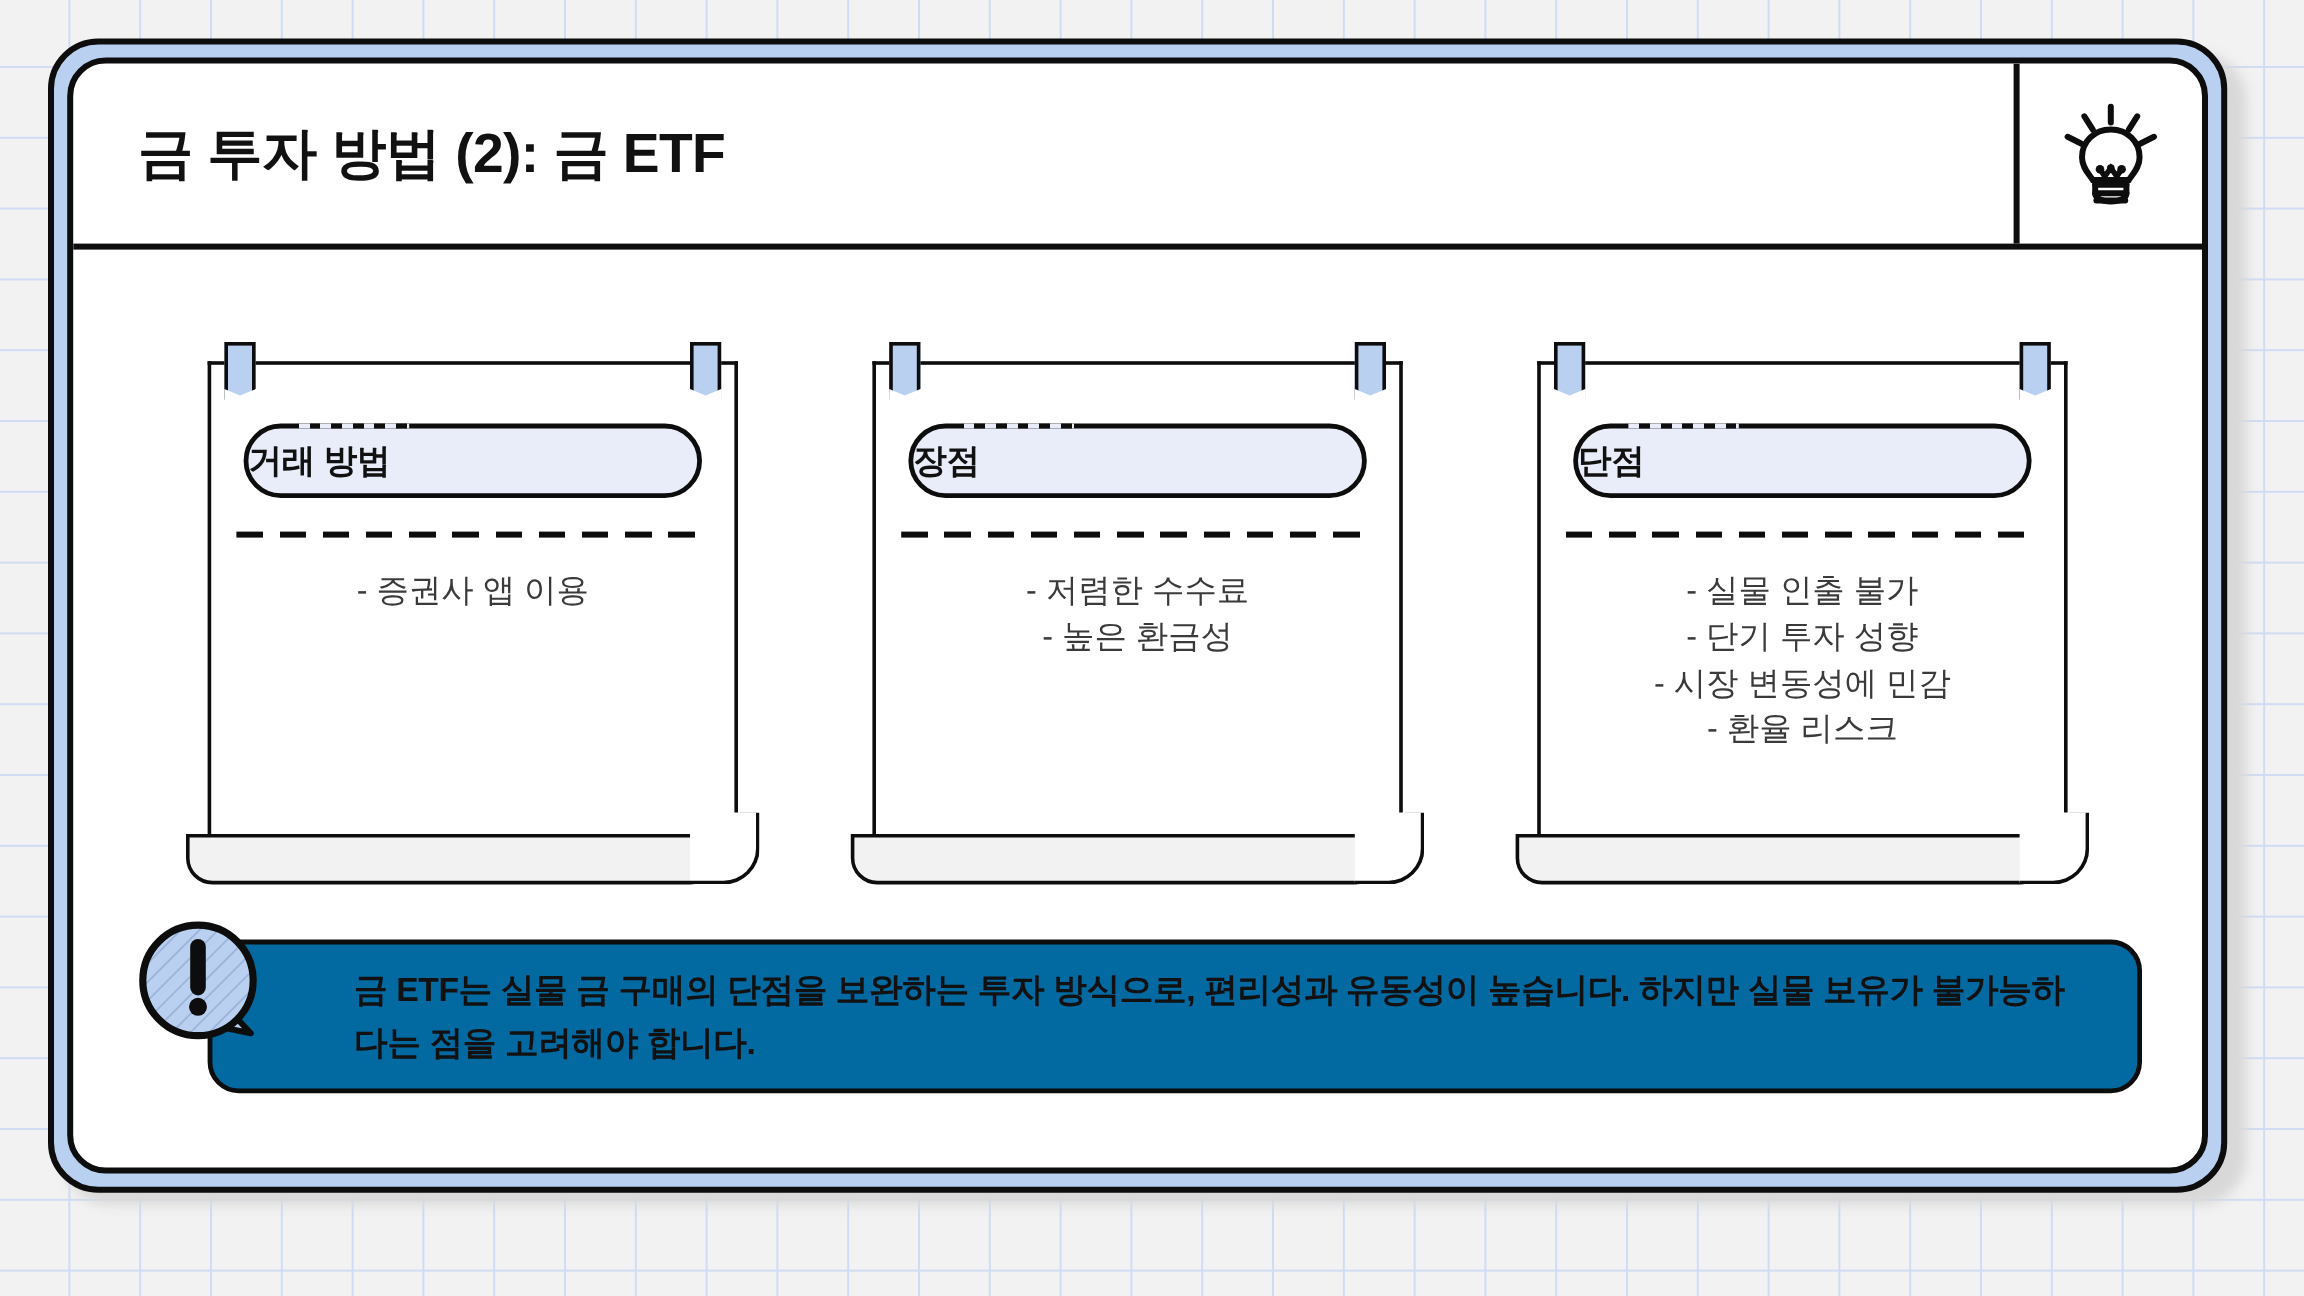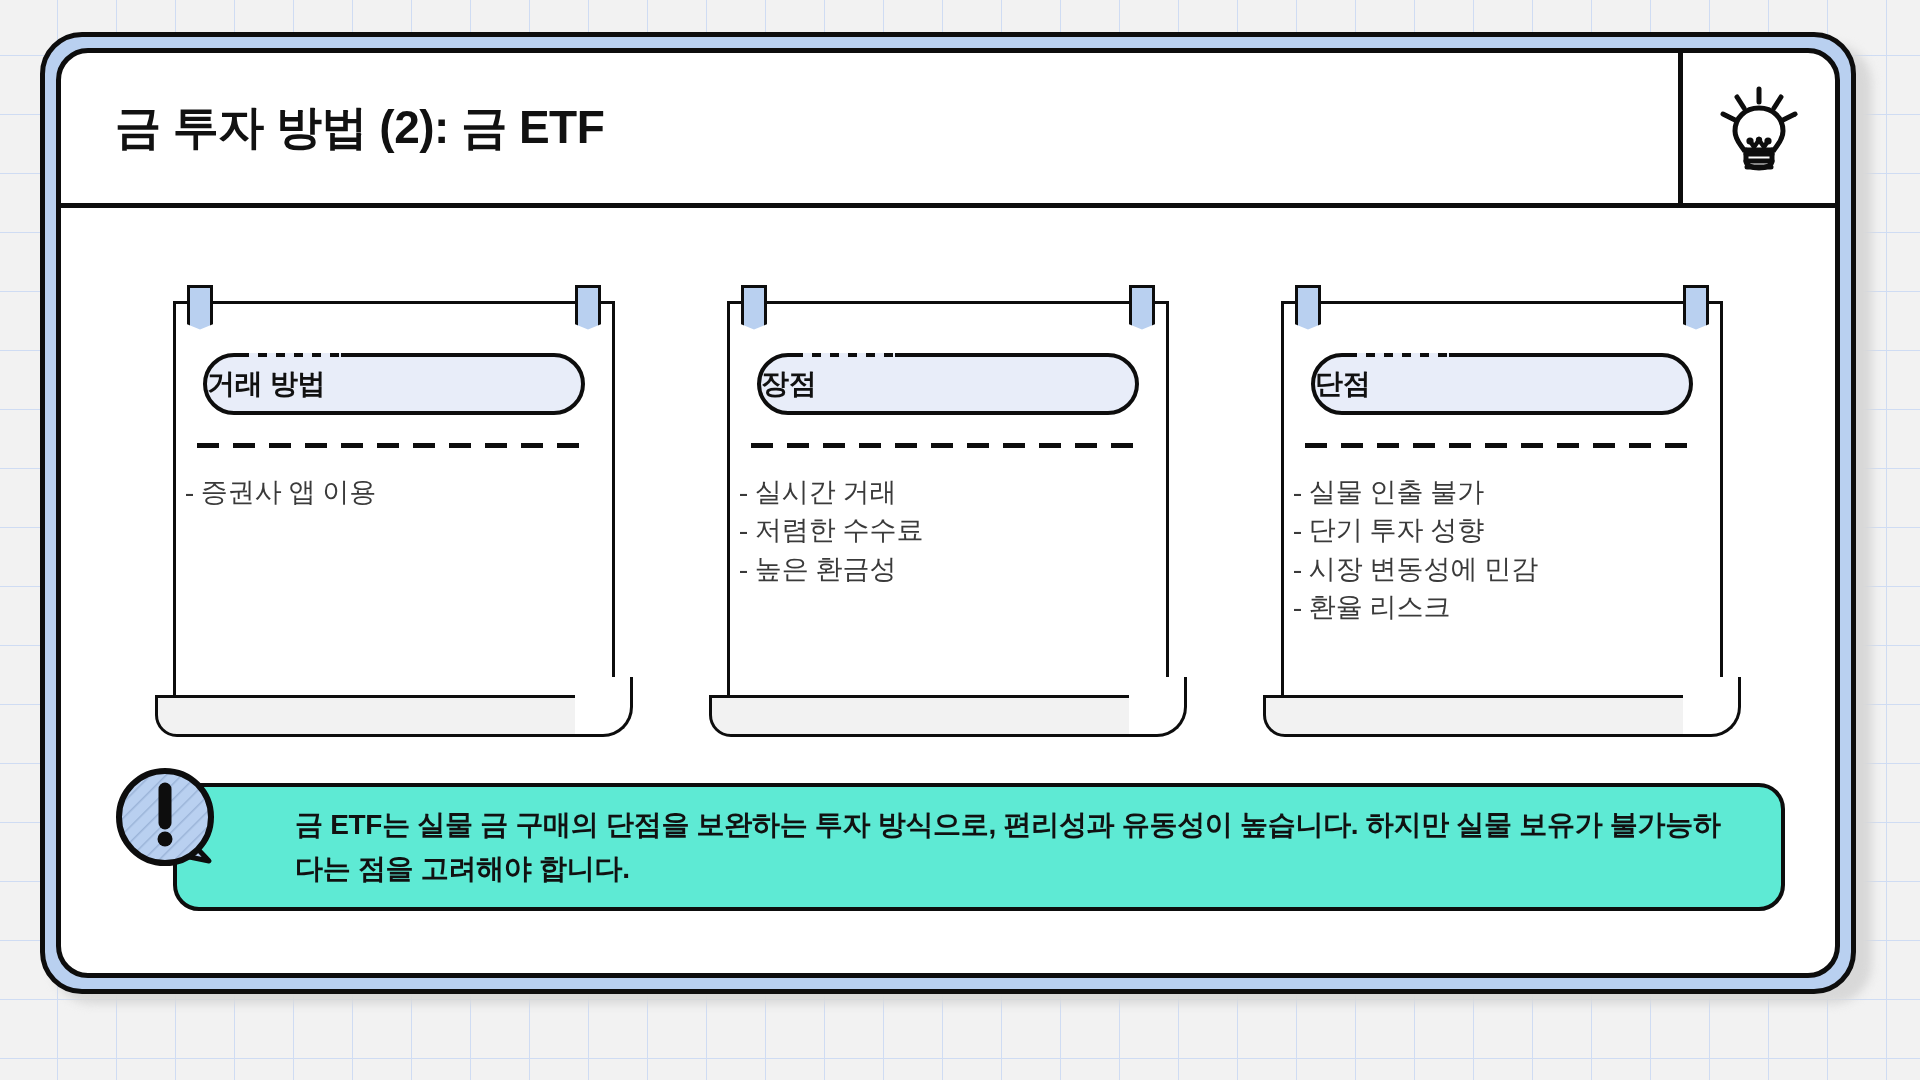--- a/index.html
+++ b/index.html
@@ -210,23 +210,22 @@
       #0d0d0d 0 22px, transparent 22px 36px);
     z-index: 3;
   }
 
   
   .card-body {
     position: absolute;
     left: 30px;
     right: 30px;
     top: 172px;
-    text-align: left;
+    text-align: center;
     z-index: 3;
-    font-family: Liberation Serif, serif;
   }
   .card-line {
     font-size: 27px;
     color: #3a3a3a;
     line-height: 1.42;
     white-space: nowrap;
   }
 
   
   .callout {
@@ -238,21 +237,21 @@
   }
   .callout-box {
     position: absolute;
     left: 60px;
     right: 0;
     top: 18px;
     bottom: 0;
     box-sizing: border-box;
     border: 4.5px solid #0d0d0d;
     border-radius: 26px;
-    background: #5eead4;
+    background: #0369a1;
     display: flex;
     align-items: center;
     padding: 0 34px 0 118px;
   }
   .callout-text {
     font-size: 28px;
     font-weight: bold;
     color: #111111;
     line-height: 1.58;
     letter-spacing: -0.3px;
@@ -330,21 +329,20 @@
         <div class="card-curl"></div>
         <div class="card-curl-end"></div>
         <div class="tape tape-left"></div>
         <div class="tape tape-right"></div>
         <div class="card-pill">
           <div class="card-pill-dash"></div>
           <span class="card-pill-label">장점</span>
         </div>
         <div class="card-divider"></div>
         <div class="card-body">
-          <div class="card-line">- 실시간 거래</div>
           <div class="card-line">- 저렴한 수수료</div>
           <div class="card-line">- 높은 환금성</div>
         </div>
       </div>
 
       <div class="card">
         <div class="card-sheet"></div>
         <div class="card-curl"></div>
         <div class="card-curl-end"></div>
         <div class="tape tape-left"></div>

